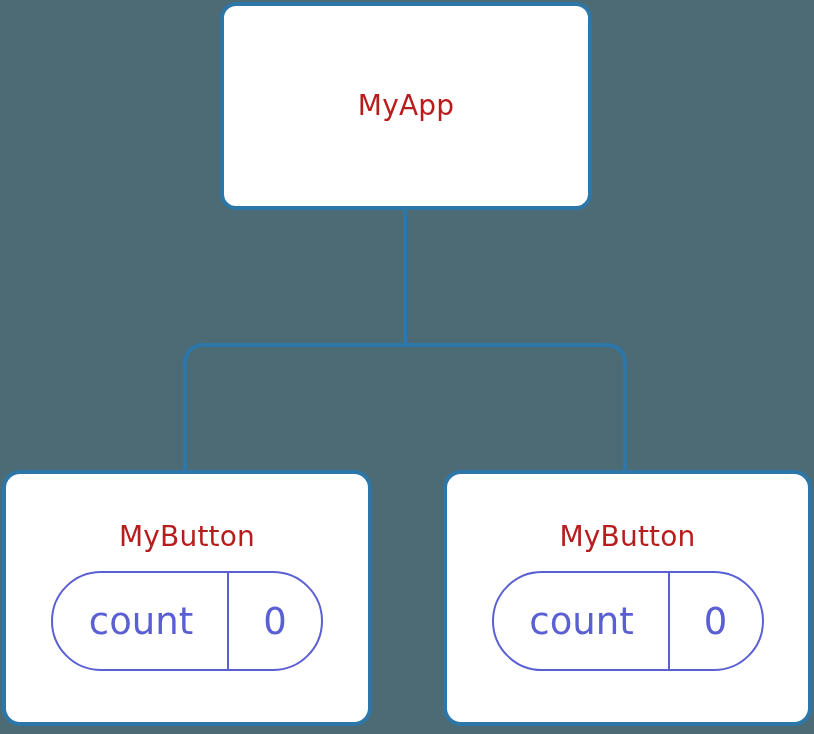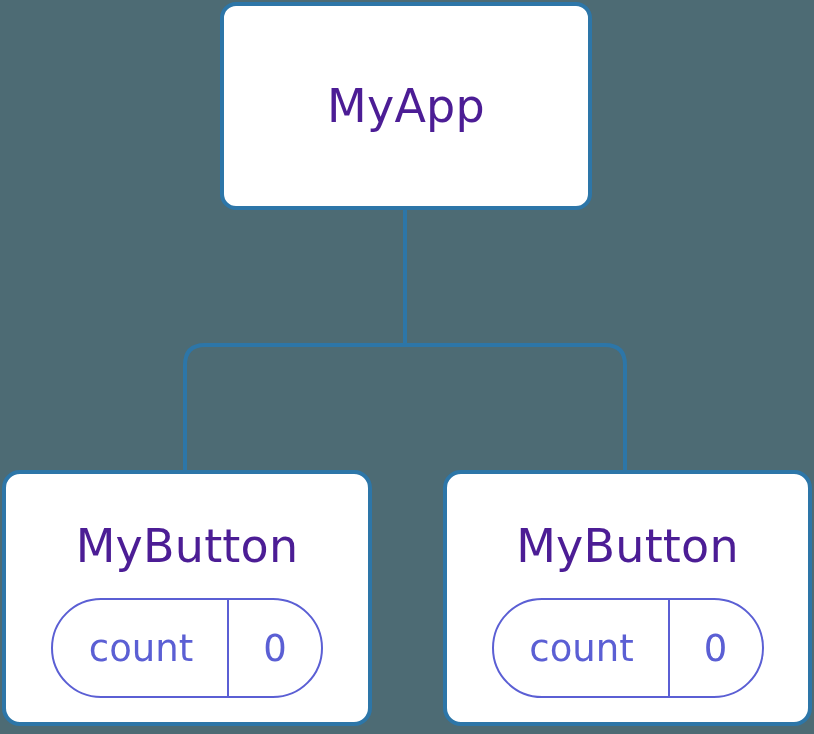--- a/index.html
+++ b/index.html
@@ -32,22 +32,22 @@
     position: absolute;
     background: #ffffff;
     border: 4px solid #2d76a8;
     border-radius: 16px;
     box-sizing: border-box;
     display: flex;
     flex-direction: column;
     align-items: center;
   }
   .node-title {
-    color: #4c1d95;
-    font-size: 46px;
+    color: #b91c1c;
+    font-size: 28px;
     line-height: 1;
     font-weight: 400;
     letter-spacing: 0.2px;
     white-space: nowrap;
   }
   #node-app {
     left: 220px;
     top: 2px;
     width: 372px;
     height: 208px;
@@ -64,21 +64,21 @@
     left: 443px;
     top: 470px;
     width: 369px;
     height: 256px;
     border-radius: 18px;
   }
   .node-btn .node-title {
     margin-top: 49px;
   }
   .state-pill {
-    margin-top: 29px;
+    margin-top: 20px;
     height: 100px;
     border: 2px solid #5b5fd4;
     border-radius: 50px;
     box-sizing: border-box;
     display: flex;
     align-items: stretch;
     background: #ffffff;
   }
   .pill-key,
   .pill-val {

